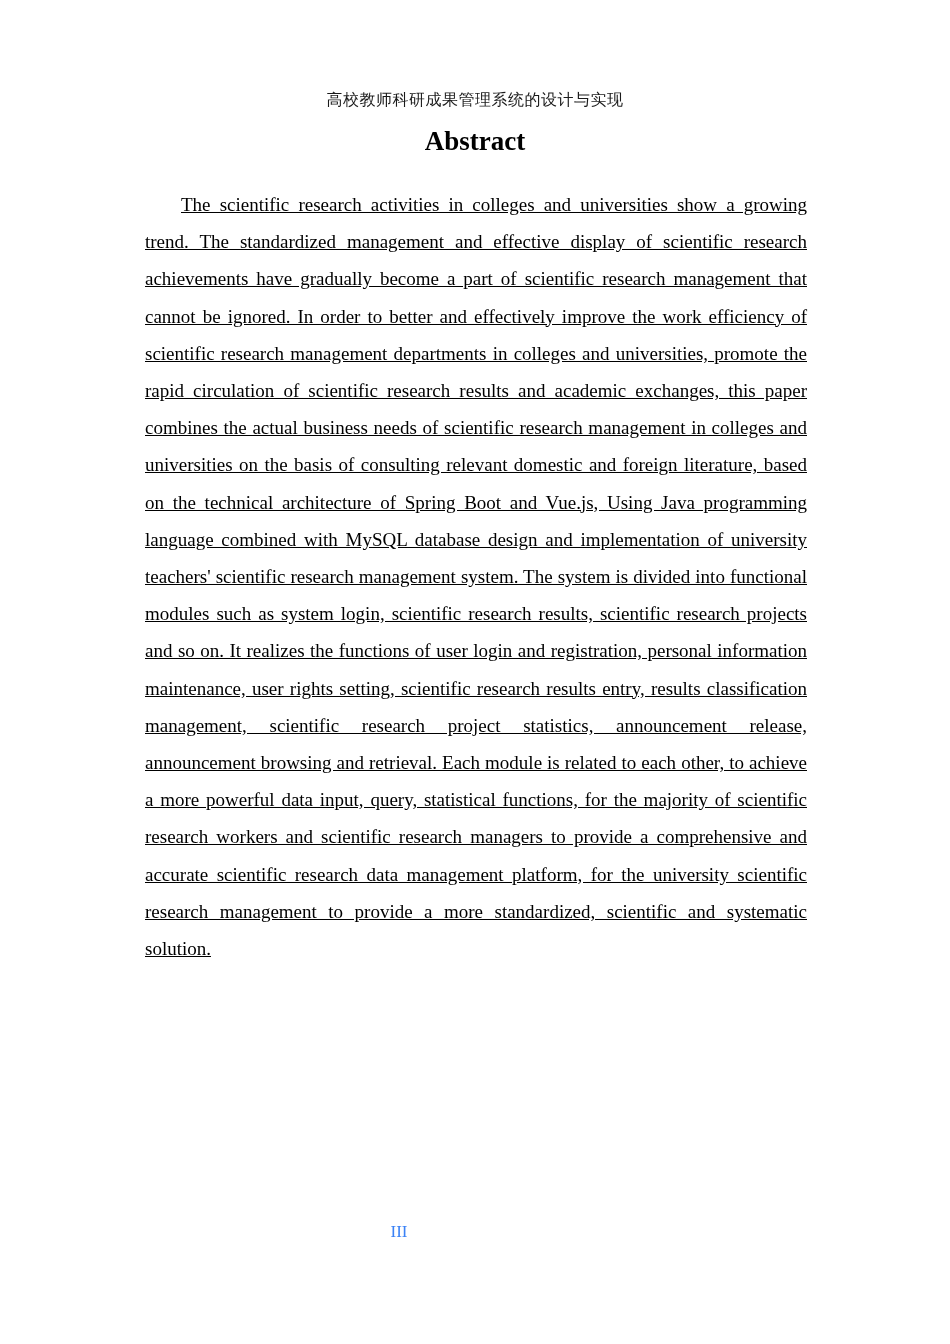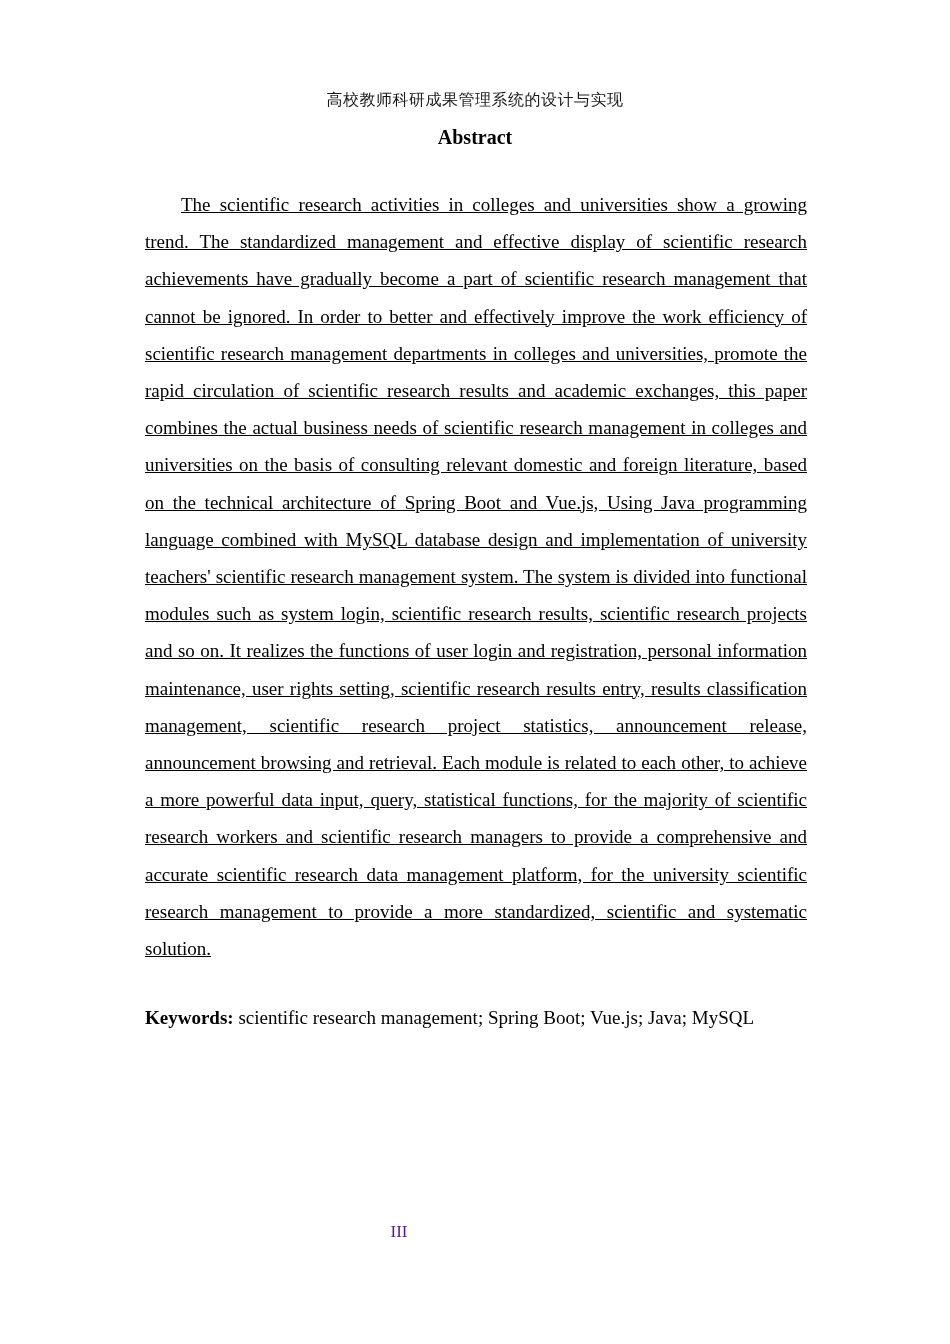--- a/index.html
+++ b/index.html
@@ -26,21 +26,21 @@
     font-size: 16px;
     letter-spacing: 0.5px;
     color: #1a1a1a;
   }
   .abstract-title {
     position: absolute;
     top: 126px;
     left: 0;
     width: 100%;
     text-align: center;
-    font-size: 20px;
+    font-size: 27px;
     font-weight: bold;
     color: #000000;
   }
   .abstract-body {
     position: absolute;
     top: 186px;
     left: 145px;
     width: 662px;
     font-size: 19px;
     line-height: 37.2px;
@@ -65,35 +65,32 @@
   .keywords-label {
     font-weight: bold;
   }
   .page-number {
     position: absolute;
     top: 1222px;
     left: 0;
     width: 84%;
     text-align: center;
     font-size: 17px;
-    color: #4c1d95;
+    color: #3b82f6;
   }
 </style>
 </head>
 <body>
 
 <div class="sheet">
 
   <div class="running-header">高校教师科研成果管理系统的设计与实现</div>
 
   <div class="abstract-title">Abstract</div>
 
   <div class="abstract-body">
     <p>The scientific research activities in colleges and universities show a growing trend. The standardized management and effective display of scientific research achievements have gradually become a part of scientific research management that cannot be ignored. In order to better and effectively improve the work efficiency of scientific research management departments in colleges and universities, promote the rapid circulation of scientific research results and academic exchanges, this paper combines the actual business needs of scientific research management in colleges and universities on the basis of consulting relevant domestic and foreign literature, based on the technical architecture of Spring Boot and Vue.js, Using Java programming language combined with MySQL database design and implementation of university teachers' scientific research management system. The system is divided into functional modules such as system login, scientific research results, scientific research projects and so on. It realizes the functions of user login and registration, personal information maintenance, user rights setting, scientific research results entry, results classification management, scientific research project statistics, announcement release, announcement browsing and retrieval. Each module is related to each other, to achieve a more powerful data input, query, statistical functions, for the majority of scientific research workers and scientific research managers to provide a comprehensive and accurate scientific research data management platform, for the university scientific research management to provide a more standardized, scientific and systematic solution.</p>
   </div>
 
-  <div class="keywords-line">
-    <span class="keywords-label">Keywords:</span><span> scientific research management; Spring Boot; Vue.js; Java; MySQL</span>
-  </div>
 
   <div class="page-number">III</div>
 
 </div>
 
 </body></html>

